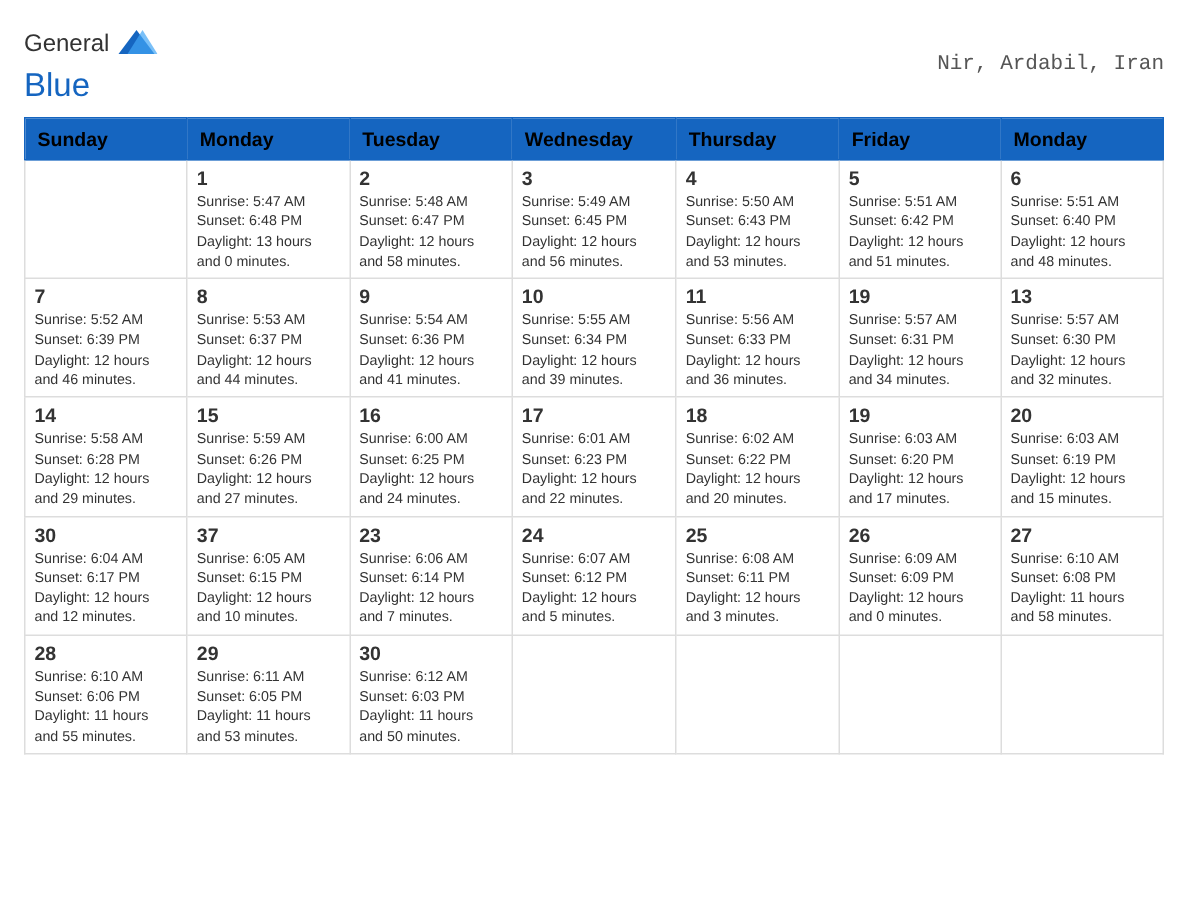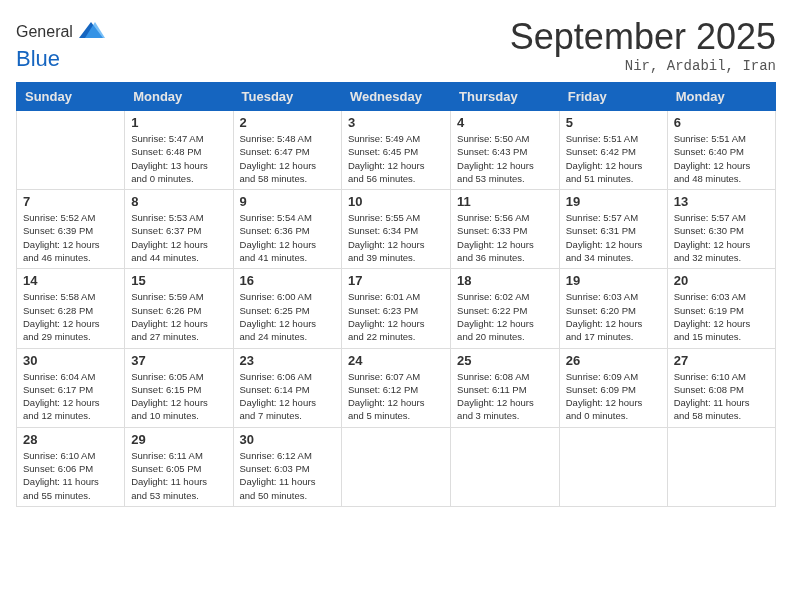--- a/index.html
+++ b/index.html
@@ -40,21 +40,21 @@
       color: #555;
       font-family: Liberation Mono, monospace;
     }
     .calendar {
       width: 100%;
       border-collapse: collapse;
       border: 1px solid #ccc;
     }
     .calendar th {
       background: #1565C0;
-      color: #e5e5e5;
+      color: #000000;
       text-align: left;
       padding: 6px 8px;
       font-size: 13px;
       border: 1px solid #1565C0;
     }
     .calendar td {
       vertical-align: top;
       padding: 4px 6px;
       border: 1px solid #ddd;
       width: 110px;
@@ -89,21 +89,20 @@
         <span class="logo-general">General</span>
         <svg class="logo-icon" viewBox="0 0 28 28">
           <polygon points="14,4 26,20 2,20" fill="#1565C0"></polygon>
           <polygon points="18,4 28,20 8,20" fill="#42A5F5" opacity="0.7"></polygon>
         </svg>
       </div>
       <span class="logo-blue" style="font-size:22px;font-weight:normal;color:#1565C0;margin-left:0;">Blue</span>
     </div>
   </div>
   <div class="title-area">
-    <div class="month-title">September 2025</div>
     <div class="location">Nir, Ardabil, Iran</div>
   </div>
 </div>
 
 <table class="calendar">
   <thead>
     <tr>
     <th>Sunday</th>
         <th>Monday</th>
         <th>Tuesday</th>

